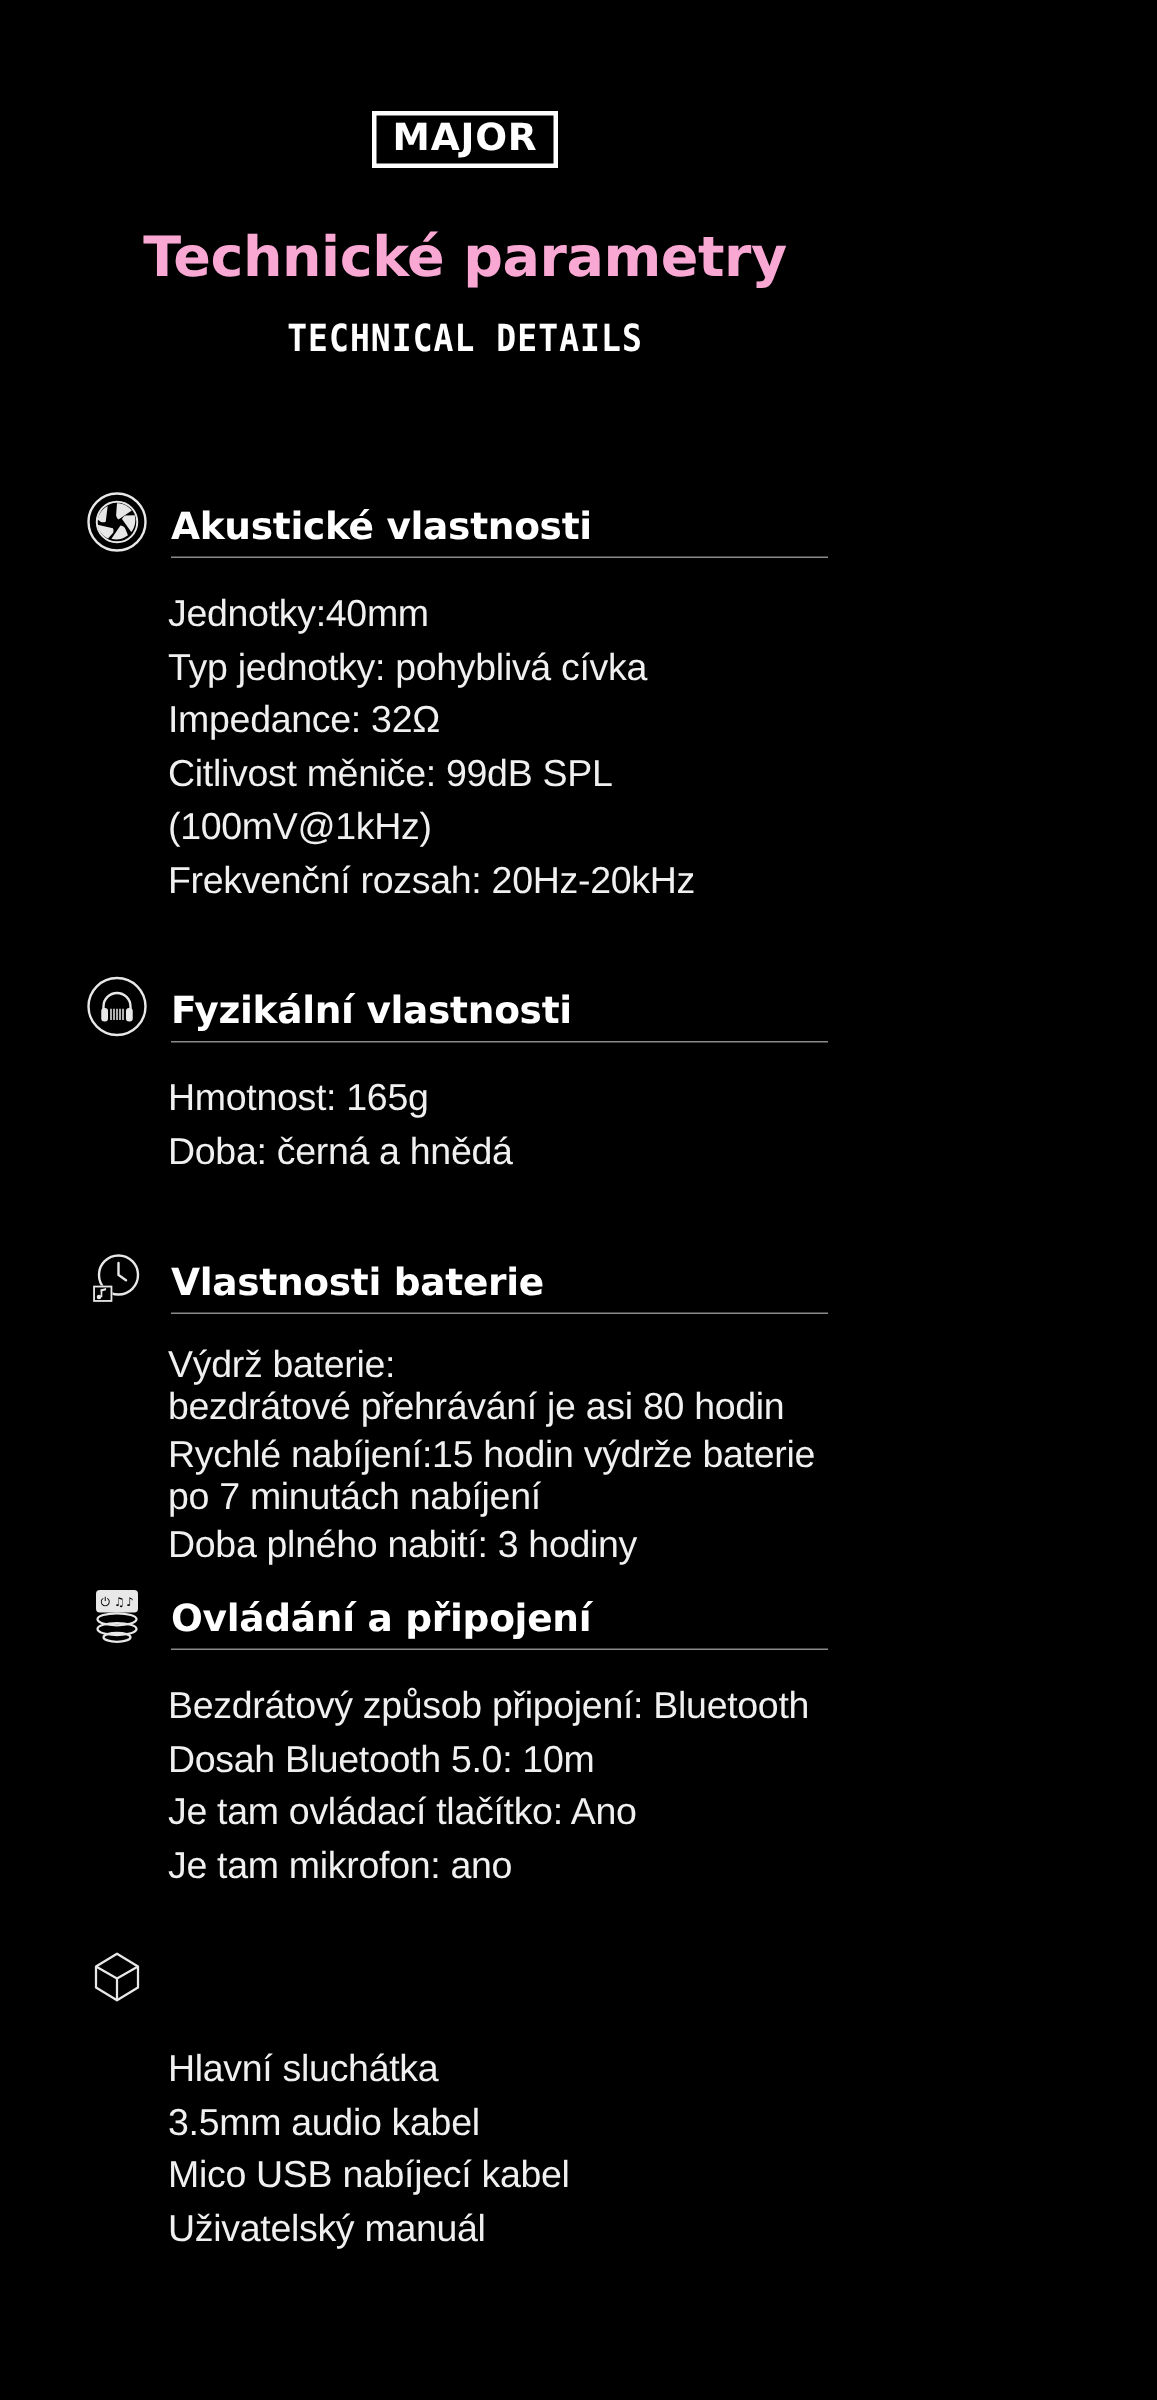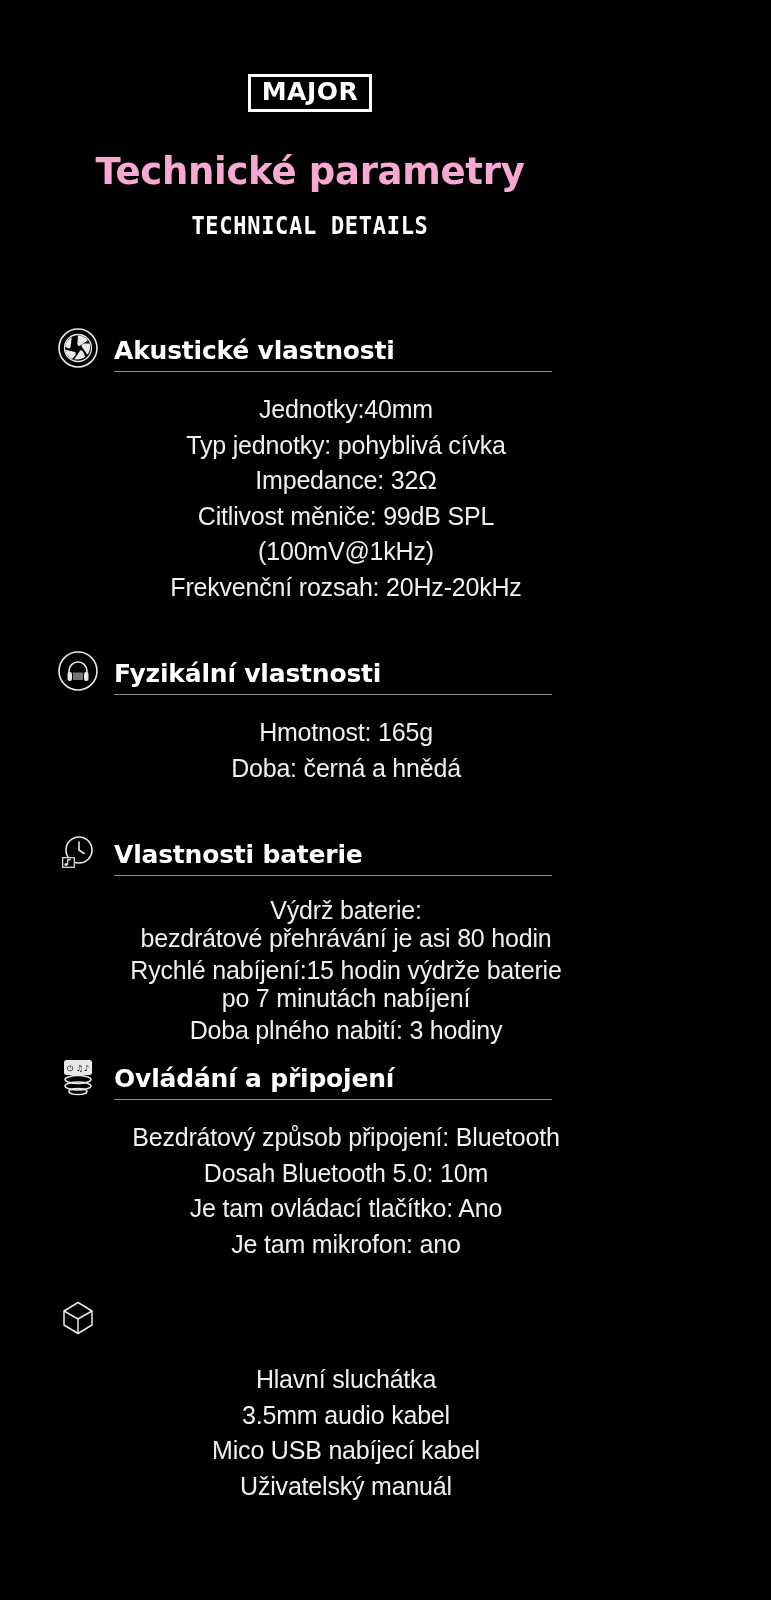--- a/index.html
+++ b/index.html
@@ -95,21 +95,20 @@
     font-weight: bold;
     font-size: 25px;
     letter-spacing: -0.2px;
     color: #ffffff;
     text-align: center;
   }
   .sec-body {
     padding-left: 112px;
     padding-right: 40px;
     margin-top: 20px;
-    text-align: center;
   }
   .sec-body .line {
     font-family: "Liberation Sans", sans-serif;
     font-size: 25px;
     line-height: 1.42;
     color: #f0f0f0;
     letter-spacing: -0.2px;
   }
   .sec-body .line.tight { line-height: 1.12; }
 

